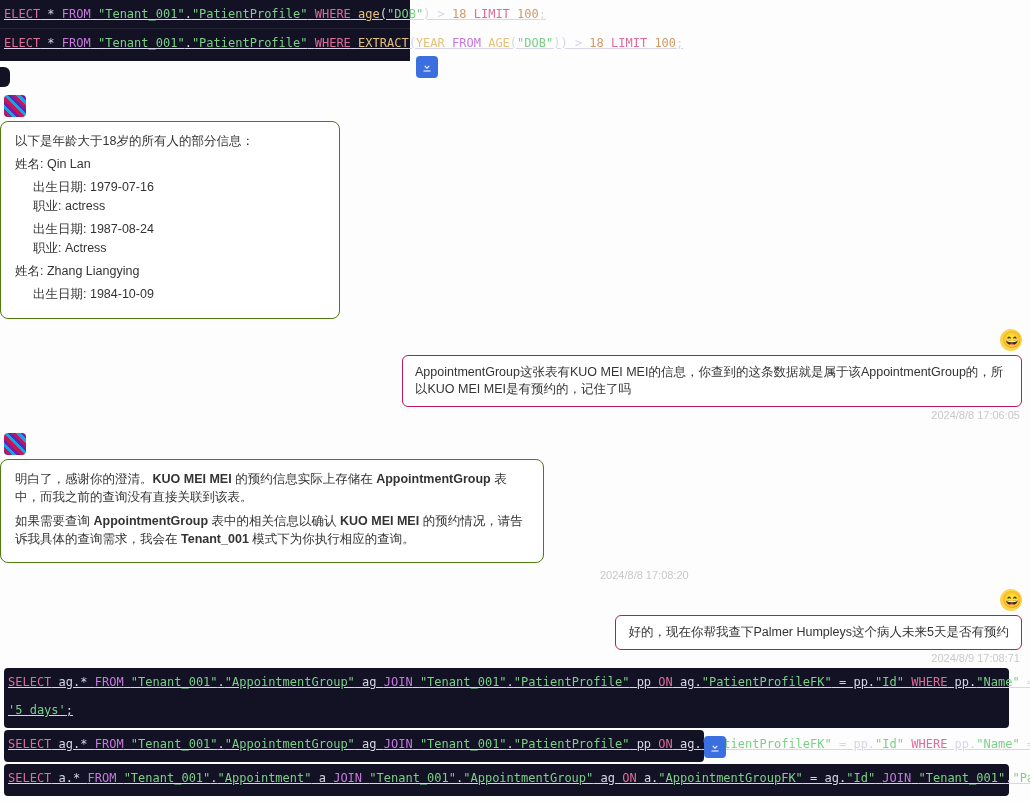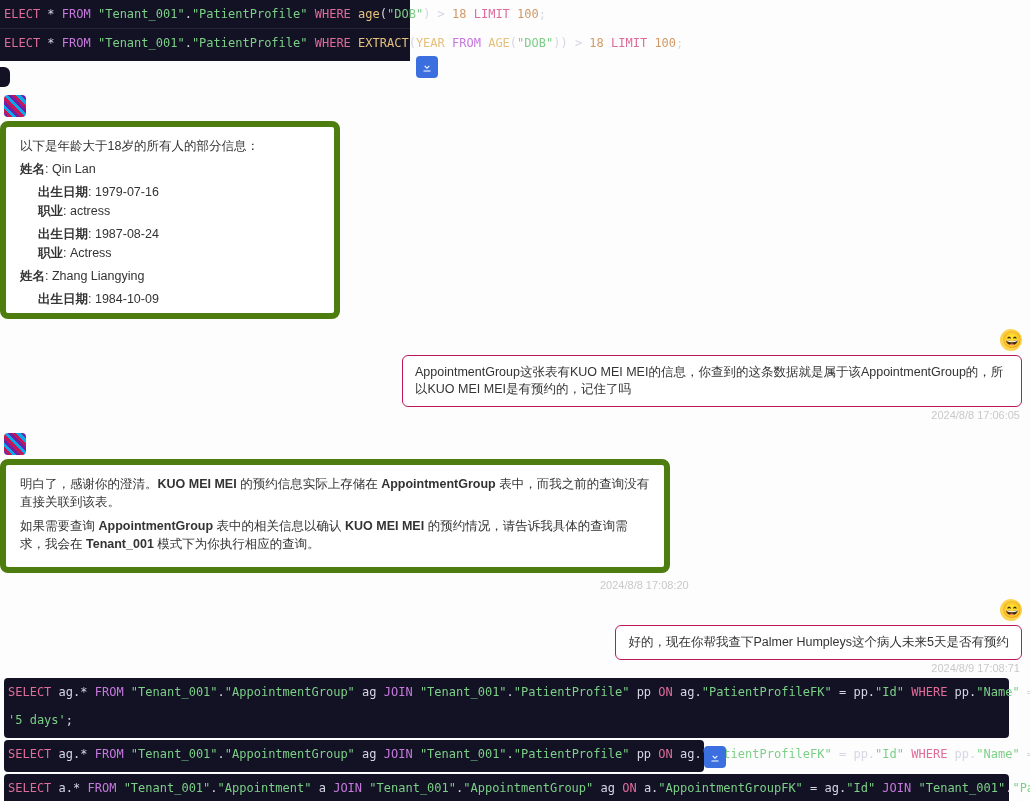--- a/index.html
+++ b/index.html
@@ -14,20 +14,21 @@
   .chat { width:1030px; position:relative; }
   
   .code-panel {
     background:#121224;
     color:#d6d6e6;
     font-family:Consolas,Menlo,monospace;
     font-size:12px;
     line-height:28px;
     padding:0 0 4px 0;
     position:relative;
+    text-decoration:underline;
   }
   .code-panel .line { padding:0 8px 0 4px; white-space:pre; display:block;}
   .code-panel .line.bb { border-bottom:1px solid rgba(255,255,255,0.08);}
   .kw{color:#e06c9a;}          
   .kw2{color:#c678dd;}         
   .fn{color:#e5c07b;}          
   .str{color:#7ccf87;}         
   .num{color:#d19a66;}
   .op{color:#d6d6e6;}
   .ident{color:#d6d6e6;}       
@@ -59,34 +60,34 @@
     border-radius:6px;
     padding:8px 12px;
     font-size:12.5px;
     color:#333;
     margin:4px 8px 2px 0;
     float:right;
   }
   .ts{font-size:11px;color:#c9c9c9;text-align:right;padding:0 10px 4px 0;clear:both;}
   .bot-card{
     background:#fff;
-    border:6px solid #4d7c0f;
+    border:1px solid #4d7c0f;
     border-radius:8px;
     padding:10px 14px 8px 14px;
     margin:4px 0 6px 0;
     font-size:12.5px;
     color:#333;
     width:fit-content;
   }
   .bot-card.w1{width:340px; height:198px; overflow:hidden;}
-  .bot-card.w2{width:670px;}
+  .bot-card.w2{width:544px;}
   .bot-card p{margin-bottom:6px;line-height:18px;}
   .bot-card ul{list-style:none;padding-left:0;}
   .bot-card li{margin-bottom:2px;}
-  .kvlabel{font-weight:700;text-align:center;}
+  .kvlabel{font-weight:400;text-align:center;}
   .indent1{padding-left:18px;}
   .bold{font-weight:600;}
   
   .cap{width:10px;height:20px;background:#121224;border-radius:0 6px 6px 0;margin-top:6px;}
   .mt6{margin-top:6px;}
   .mt2{margin-top:2px;}
   .group{position:relative;}
 </style>
 </head>
 <body>

